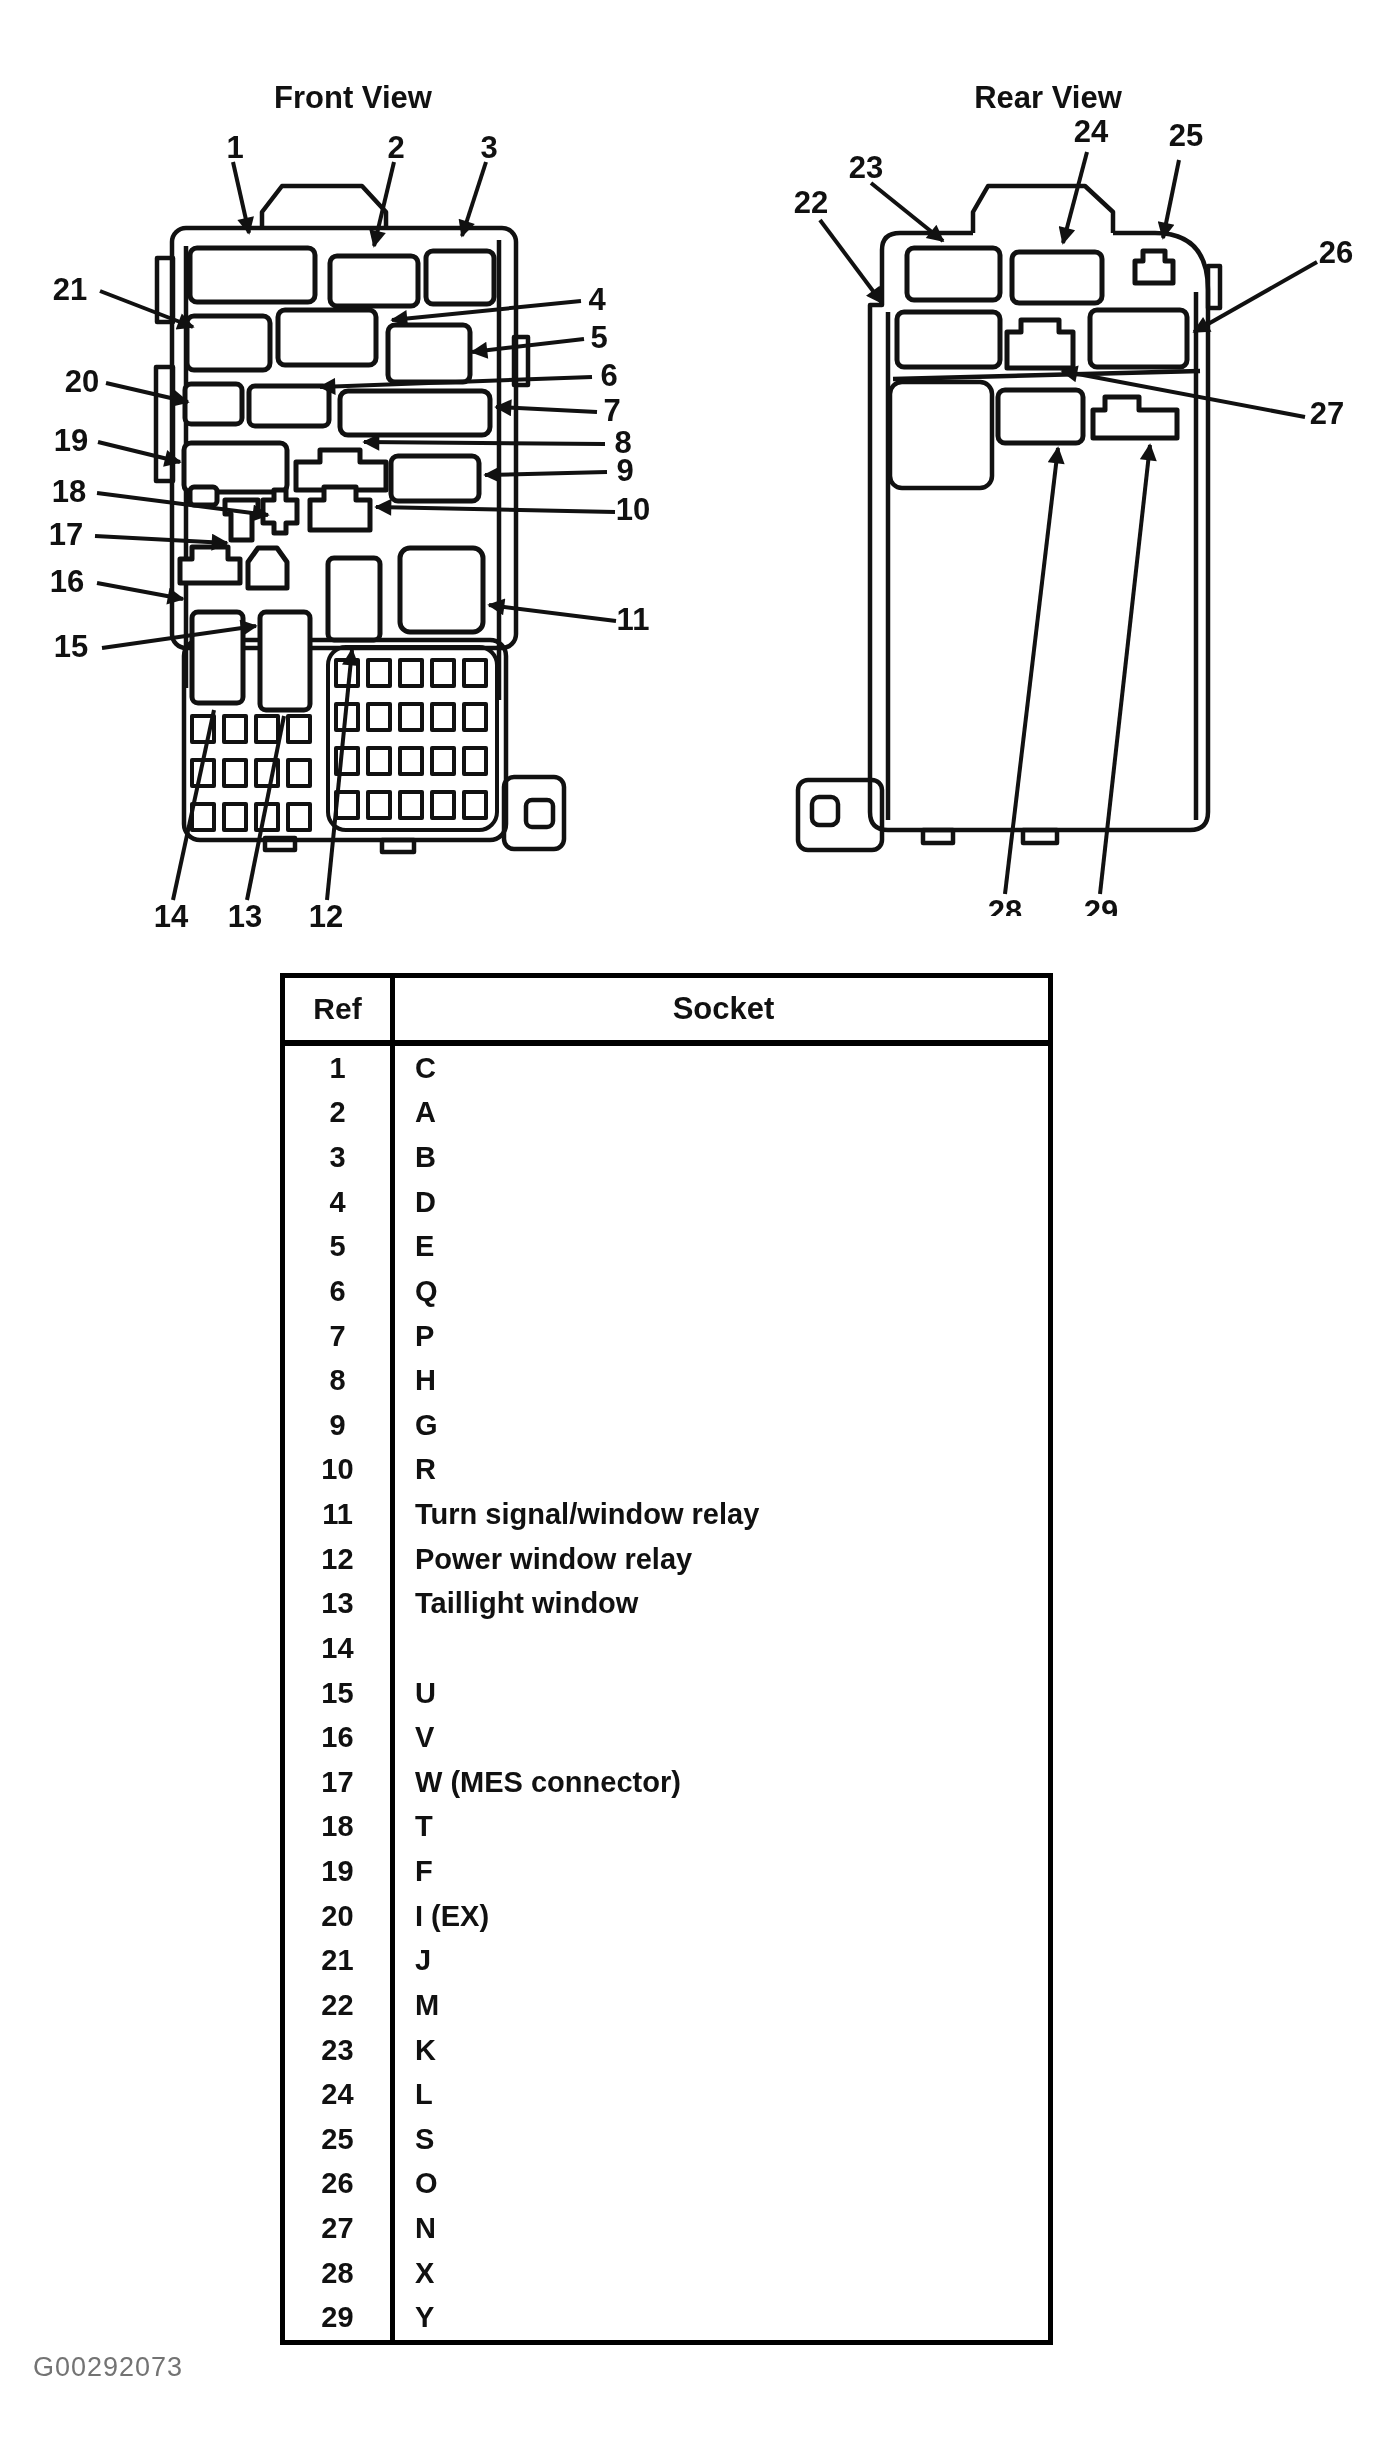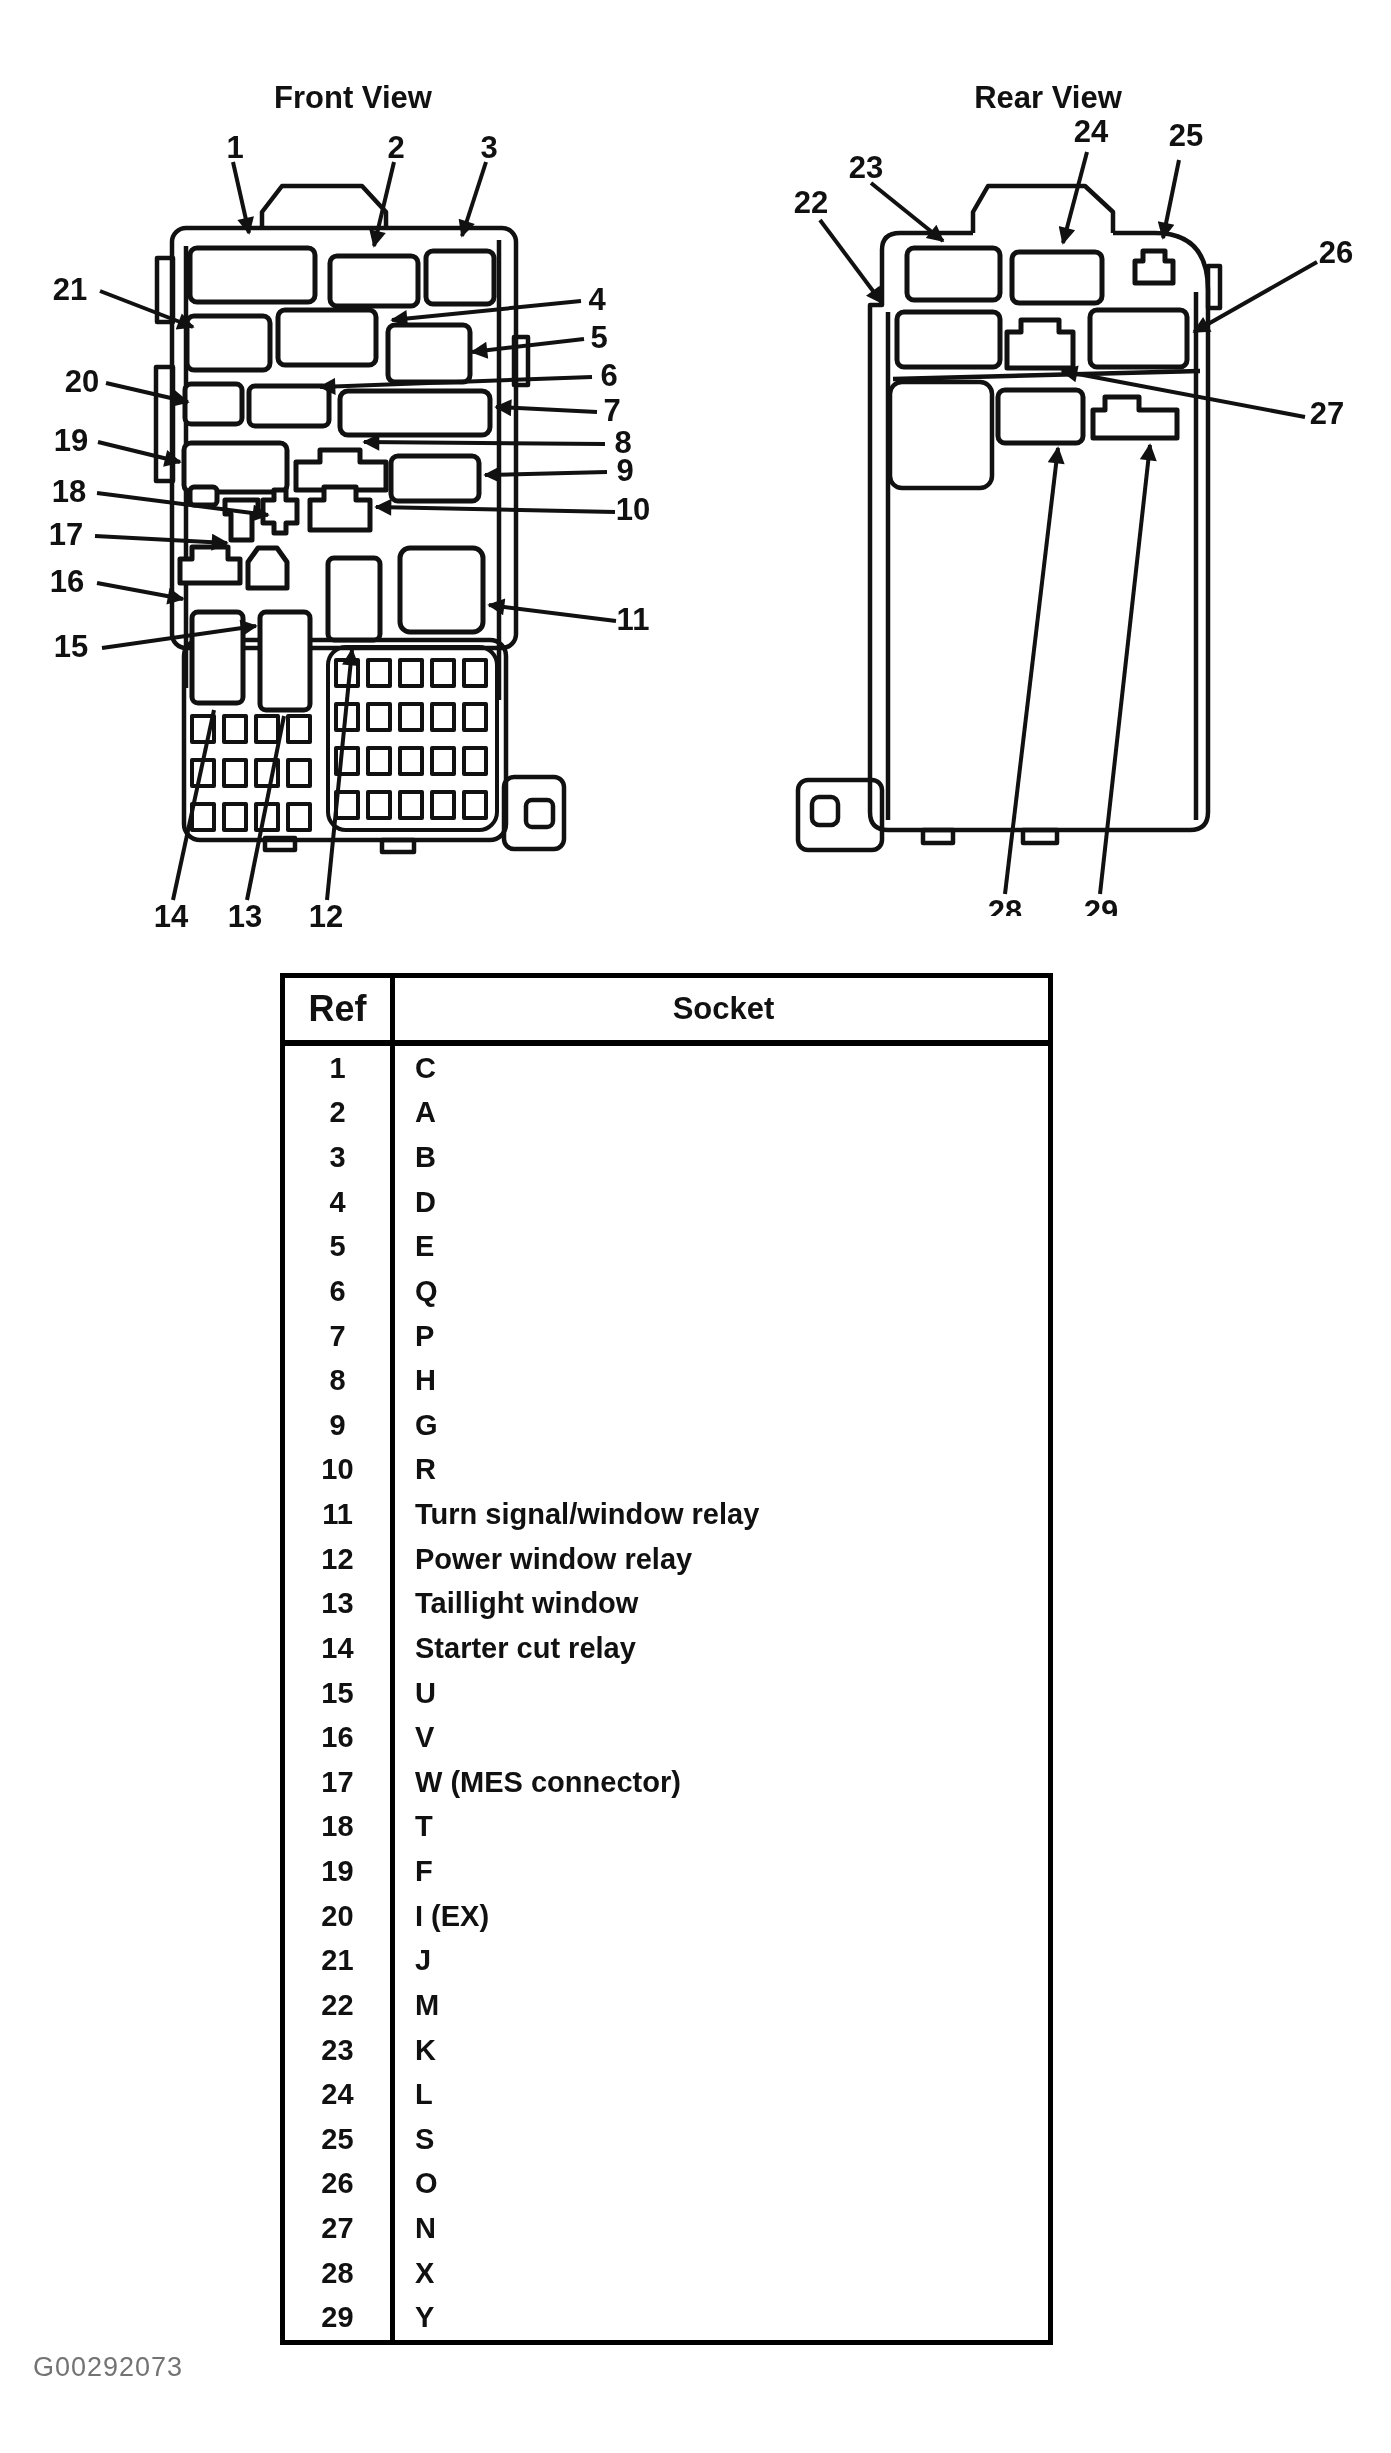--- a/index.html
+++ b/index.html
@@ -12,21 +12,21 @@
   
   .stable{position:absolute;left:280px;top:973px;width:773px;height:1372px;
           border:5px solid #000;box-sizing:border-box;display:flex;flex-direction:column;}
   .trow{display:flex;flex:1 1 auto;min-height:0;}
   .trow.head{flex:0 0 62px;border-bottom:6px solid #000;}
   .cell-ref{width:105px;flex:0 0 105px;border-right:5px solid #000;
             display:flex;align-items:center;justify-content:center;
             font-weight:bold;font-size:29px;}
   .cell-sock{flex:1;display:flex;align-items:center;padding-left:20px;
              font-weight:bold;font-size:29px;white-space:nowrap;}
-  .trow.head .cell-ref{font-size:36px;}
+  .trow.head .cell-ref{font-size:30px;}
   .trow.head .cell-sock{justify-content:center;padding-left:4px;font-size:31px;}
   
   .gcode{position:absolute;left:33px;top:2352px;font-size:27px;font-weight:400;
          letter-spacing:1px;color:#737373;}
 </style>
 </head>
 <body>
 
 <div class="page">
 
@@ -278,21 +278,20 @@
     <div class="trow">
         <div class="cell-ref">12</div>
         <div class="cell-sock">Power window relay</div>
       </div>
     <div class="trow">
         <div class="cell-ref">13</div>
         <div class="cell-sock">Taillight window</div>
       </div>
     <div class="trow">
         <div class="cell-ref">14</div>
-        <div class="cell-sock">Starter cut relay</div>
       </div>
     <div class="trow">
         <div class="cell-ref">15</div>
         <div class="cell-sock">U</div>
       </div>
     <div class="trow">
         <div class="cell-ref">16</div>
         <div class="cell-sock">V</div>
       </div>
     <div class="trow">

